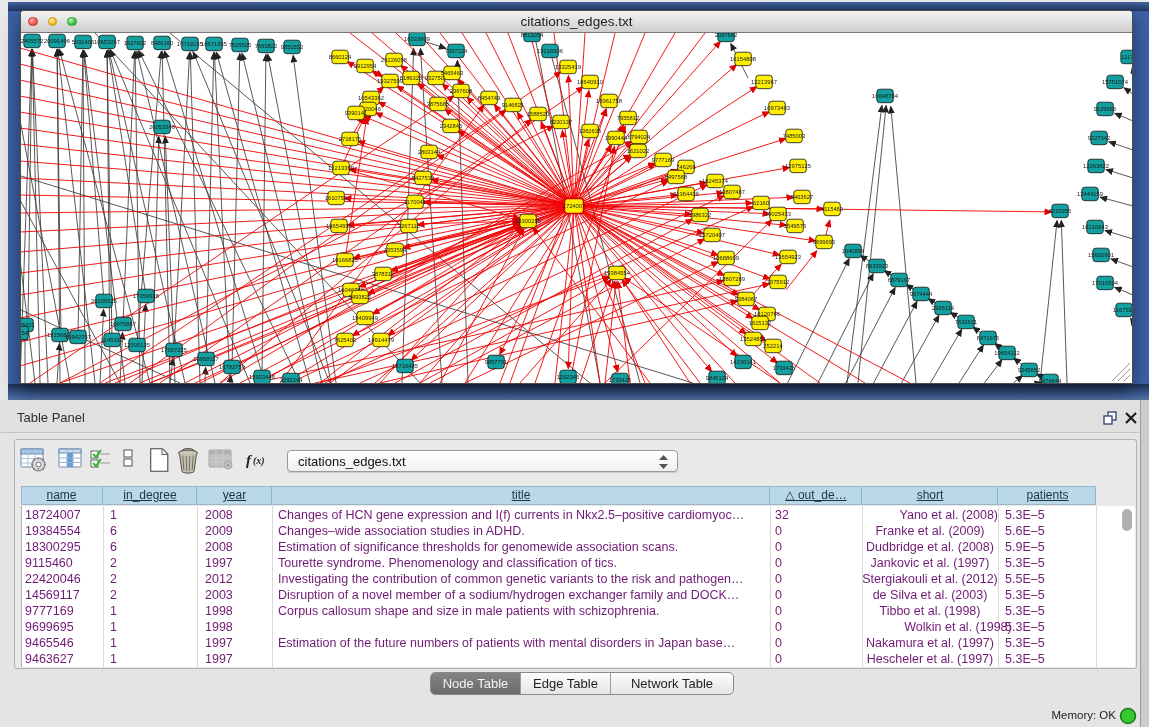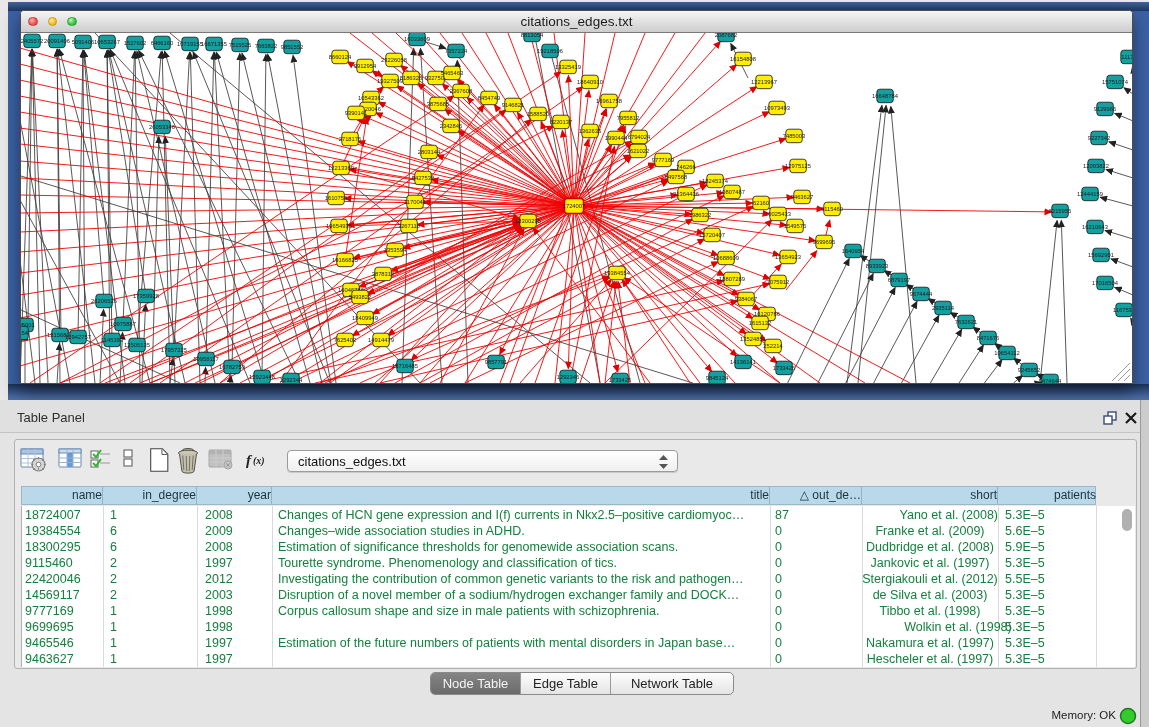--- a/index.html
+++ b/index.html
@@ -11,24 +11,24 @@
 #titlebar .t { position:absolute; left:0; right:0; top:3px; text-align:center; font-size:13.5px; color:#1c1c1c; }
 .light { position:absolute; top:5.5px; width:9.5px; height:9.5px; border-radius:50%; }
 #canvas { position:absolute; left:0px; top:22px; width:1111px; height:350px; background:#fff; overflow:hidden; }
 #panel { position:absolute; left:0; top:400px; width:1149px; height:327px; background:#e4e4e4; }
 #ptitle { position:absolute; left:0; top:0; width:100%; height:33px; background:#e0e0e0; border-bottom:1px solid #c4c4c4; }
 #ptitle .t { position:absolute; left:17px; top:10px; font-size:13px; color:#2e2e2e; }
 #pbody { position:absolute; left:14px; top:39px; width:1123px; height:230px; background:#e9e9e9; border:1px solid #b2b2b2; border-radius:3px; }
 .combo { position:absolute; left:287px; top:450px; width:391px; height:22px; background:linear-gradient(#ffffff,#f0f0f0); border:1px solid #9b9b9b; border-radius:4px; box-shadow:0 1px 1px rgba(0,0,0,0.15); }
 .combo .t { position:absolute; left:10px; top:3px; font-size:13px; color:#111; }
 .header { position:absolute; left:21px; top:486px; width:1075px; height:19px; background:#b9d9ea; border:1px solid #9bb7c6; }
-.hcell { position:absolute; top:487px; height:17px; font-size:12px; color:#1c333d; text-align:right; line-height:17px; border-right:1px solid #8fb4c6; }
+.hcell { position:absolute; top:487px; height:17px; font-size:12px; color:#1c333d; text-align:center; line-height:17px; border-right:1px solid #8fb4c6;text-decoration:underline; }
 .tbody { position:absolute; left:21px; top:506px; width:1114px; height:161px; background:#fff; border-left:1px solid #b2b2b2; }
 .gline { position:absolute; top:506px; height:161px; width:1px; background:#d9d9d9; }
-.trow { position:absolute; left:0; width:1149px; height:16px; font-size:12.5px; color:#15803d; }
+.trow { position:absolute; left:0; width:1149px; height:16px; font-size:12.5px; color:#701a75; }
 .trow span { position:absolute; top:0px; white-space:nowrap; line-height:16px; }
 #tabs { position:absolute; left:430px; top:672px; height:23px; display:flex; border:1px solid #8a8a8a; border-radius:5px; overflow:hidden; background:linear-gradient(#fdfdfd,#e4e4e4); }
 #tabs div { font-size:13px; line-height:21px; text-align:center; color:#222; border-right:1px solid #9a9a9a; }
 #tabs div:last-child { border-right:none; }
 #tabs .sel { background:linear-gradient(#848484,#6b6b6b); color:#f4f4f4; }
 #status { position:absolute; right:33px; top:709px; font-size:11.5px; color:#222; }
 .scrimR { position:absolute; left:1140px; top:400px; width:9px; height:327px; background:#cccccc; border-left:1px solid #9a9a9a; }
 </style></head>
 <body>
 <div id="stage">
@@ -683,21 +683,21 @@
   <div class="gline" style="left:272px"></div>
   <div class="gline" style="left:770px"></div>
   <div class="gline" style="left:862px"></div>
   <div class="gline" style="left:998px"></div>
   <div class="gline" style="left:1096px"></div>
   <div class="trow" style="top:507px">
       <span style="left:25px">18724007</span>
       <span style="left:110px">1</span>
       <span style="left:205px">2008</span>
       <span style="left:278px">Changes of HCN gene expression and I(f) currents in Nkx2.5–positive cardiomyoc…</span>
-      <span style="left:775px">87</span>
+      <span style="left:775px">32</span>
       <span style="left:862px;width:136px;text-align:right">Yano et al. (2008)</span>
       <span style="left:1005px">5.3E–5</span>
     </div>
 <div class="trow" style="top:523px">
       <span style="left:25px">19384554</span>
       <span style="left:110px">6</span>
       <span style="left:205px">2009</span>
       <span style="left:278px">Changes–wide association studies in ADHD.</span>
       <span style="left:775px">0</span>
       <span style="left:862px;width:136px;text-align:center">Franke et al. (2009)</span>

